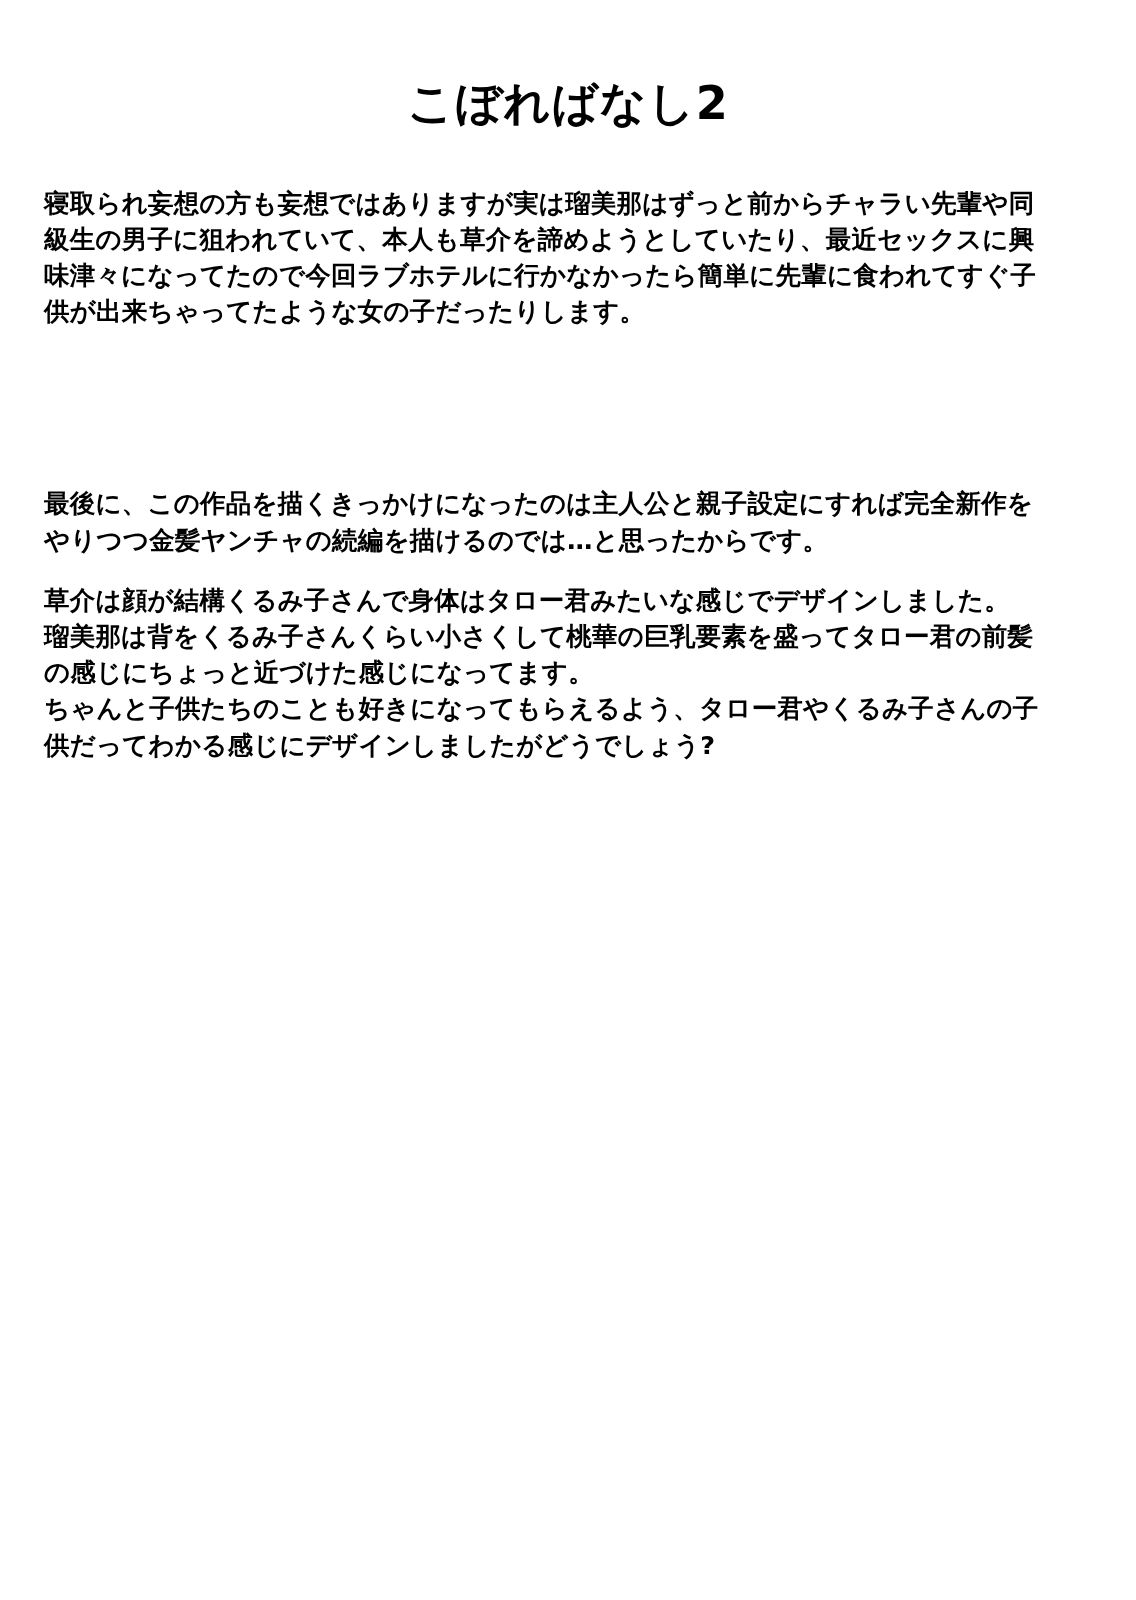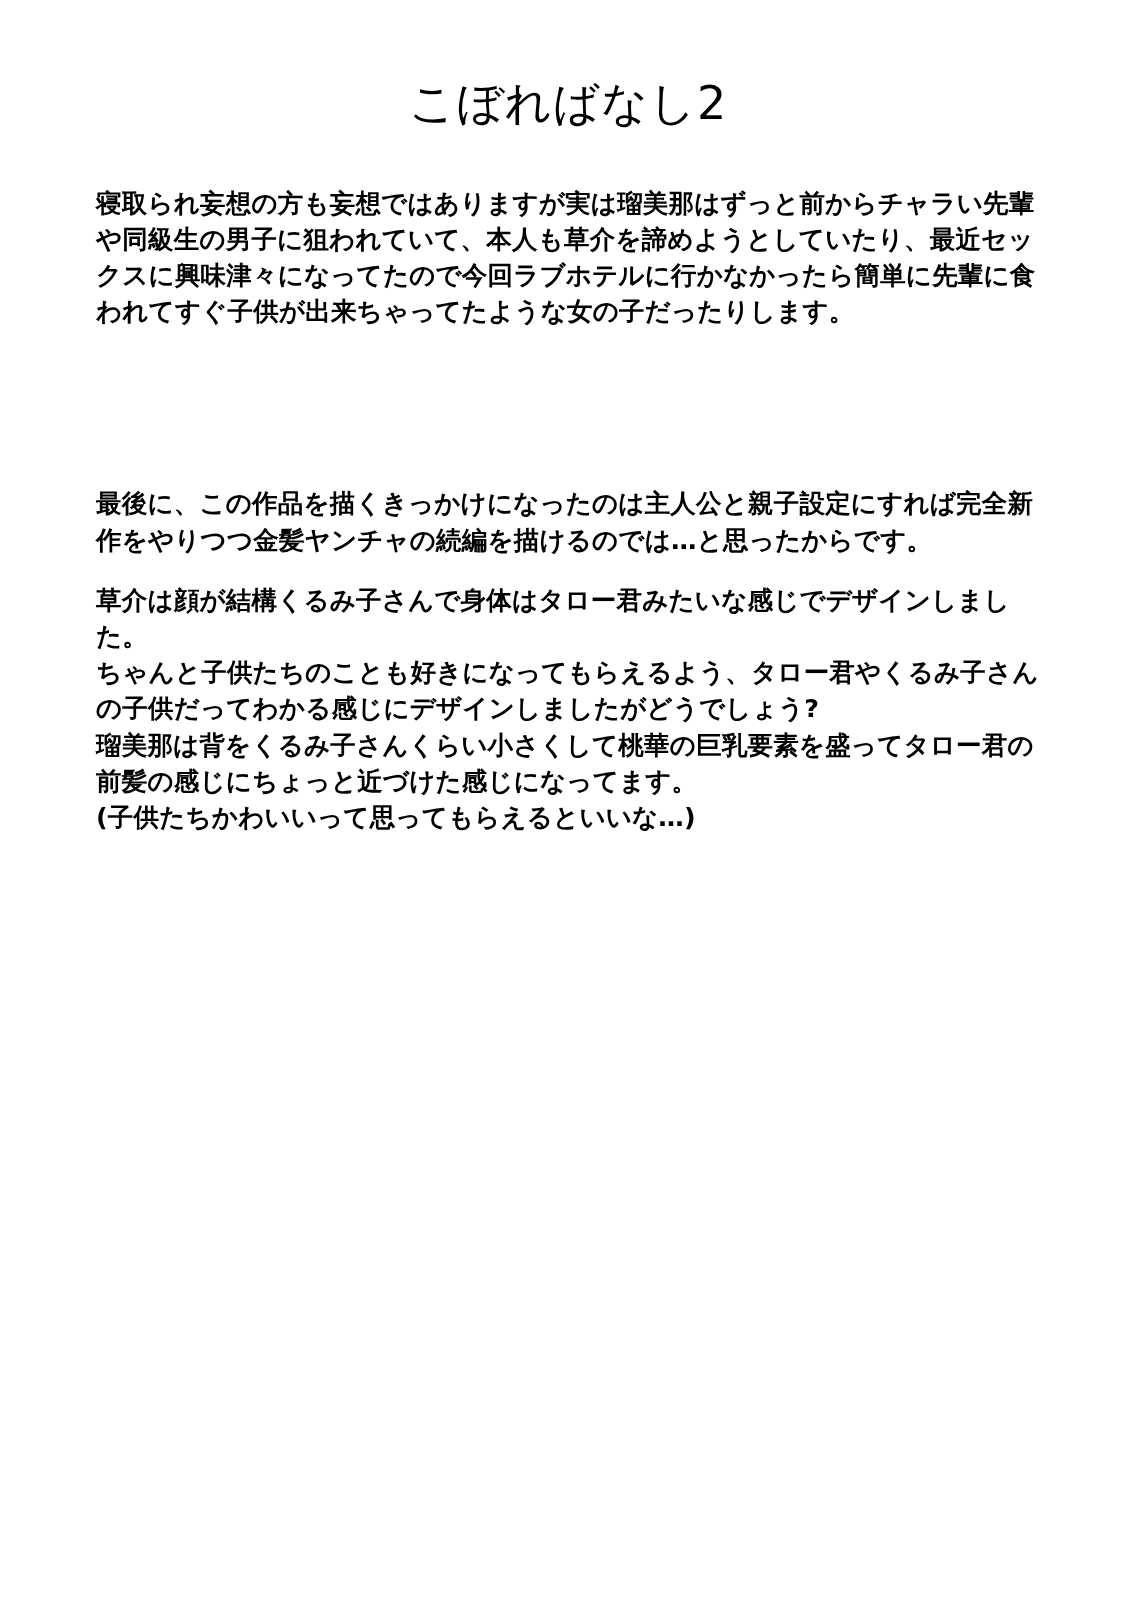--- a/index.html
+++ b/index.html
@@ -18,29 +18,29 @@
     position: relative;
     width: 1136px;
     height: 1600px;
     box-sizing: border-box;
     background: #ffffff;
     overflow: hidden;
   }
   .doc-title {
     text-align: center;
     font-size: 46px;
-    font-weight: 400;
+    font-weight: 700;
     letter-spacing: 1px;
     margin: 0;
     padding-top: 78px;
     padding-bottom: 0;
     line-height: 1.1;
   }
   .body-area {
-    padding: 0 96px 0 96px;
+    padding: 0 96px 0 44px;
     margin-top: 56px;
   }
   .para {
     font-size: 25.5px;
     font-weight: 700;
     line-height: 1.42;
     letter-spacing: 0.2px;
     margin: 0;
     text-align: left;
     word-break: break-all;
@@ -73,22 +73,21 @@
     <div class="gap-lg"></div>
 
     <div class="block">
       <p class="para">最後に、この作品を描くきっかけになったのは主人公と親子設定にすれば完全新作をやりつつ金髪ヤンチャの続編を描けるのでは…と思ったからです。</p>
     </div>
 
     <div class="gap-sm"></div>
 
     <div class="block">
       <p class="para">草介は顔が結構くるみ子さんで身体はタロー君みたいな感じでデザインしました。</p>
+      <p class="para">瑠美那は背をくるみ子さんくらい小さくして桃華の巨乳要素を盛ってタロー君の前髪の感じにちょっと近づけた感じになってます。</p>
       <p class="para">ちゃんと子供たちのことも好きになってもらえるよう、タロー君やくるみ子さんの子供だってわかる感じにデザインしましたがどうでしょう?</p>
-      <p class="para">瑠美那は背をくるみ子さんくらい小さくして桃華の巨乳要素を盛ってタロー君の前髪の感じにちょっと近づけた感じになってます。</p>
-      <p class="para">(子供たちかわいいって思ってもらえるといいな…)</p>
     </div>
 
     <div class="gap-sm"></div>
 
 
   </div>
 </div>
 
 </body></html>

